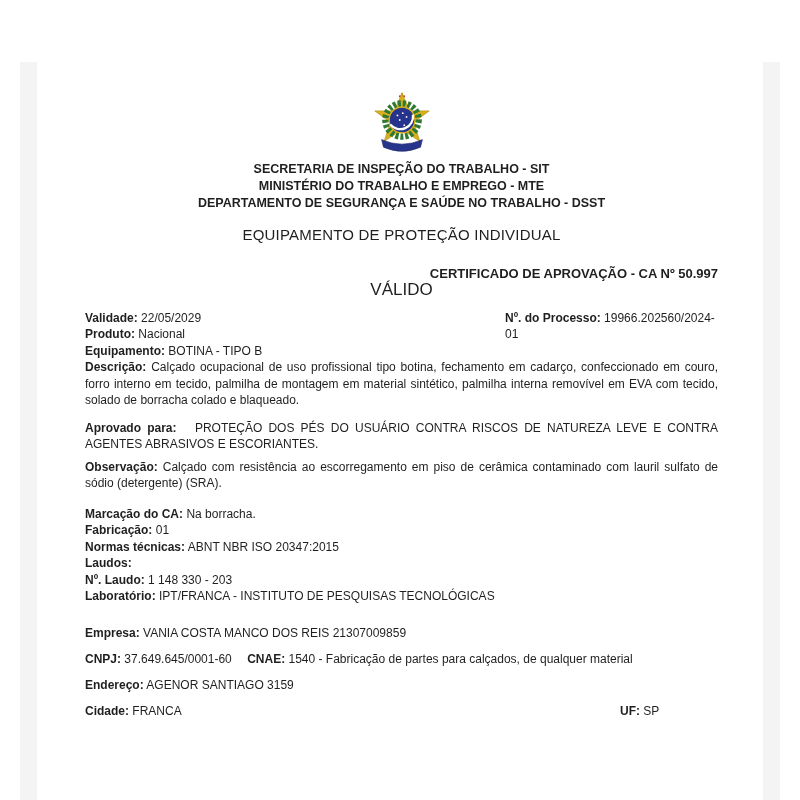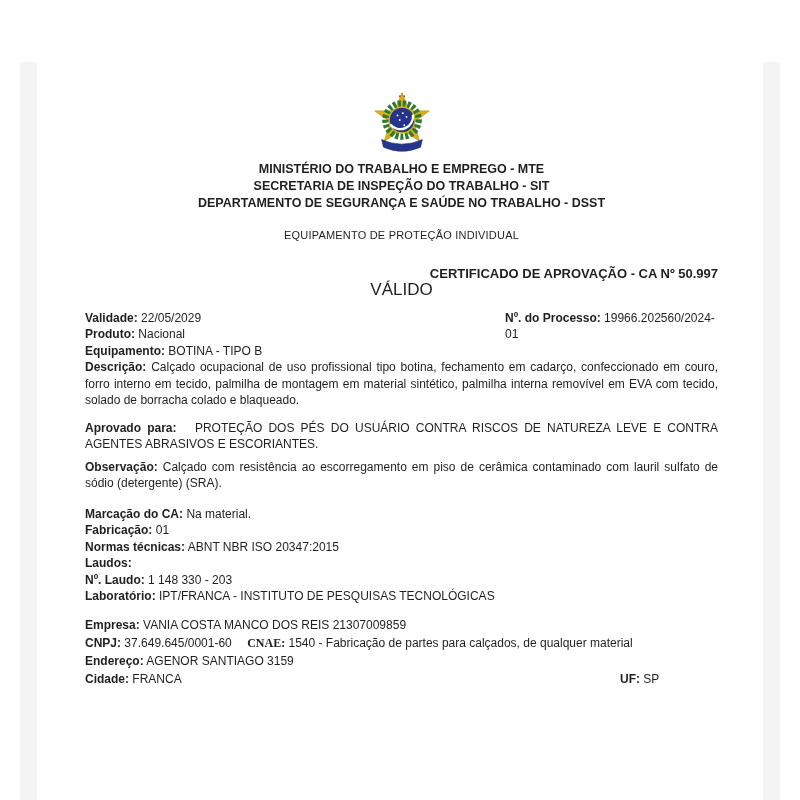--- a/index.html
+++ b/index.html
@@ -33,21 +33,21 @@
   .hdr {
     margin-top: 5px;
     text-align: center;
     font-weight: bold;
     font-size: 12.5px;
     line-height: 17px;
   }
   .subtitle {
     margin-top: 15px;
     text-align: center;
-    font-size: 11px;
+    font-size: 15px;
     letter-spacing: 0.2px;
   }
   .title {
     margin-top: 21px;
     text-align: right;
     font-weight: bold;
     font-size: 13px;
     line-height: 17px;
   }
   .status {
@@ -60,22 +60,22 @@
   .line { position: relative; }
   .lbl { font-weight: bold; }
   .abs-col { position: absolute; top: 0; }
   .col-processo { left: 420px; }
   .col-cores    { left: 362px; }
   .col-right2   { left: 535px; }
   .para { text-align: justify; }
   .gap-sm { height: 6px; }
   .gap-md { height: 11px; }
   .gap-lg { height: 14px; }
-  .company .line { line-height: 18px; }
-  .cnae-lbl { margin-left: 12px; font-family: Liberation Serif, serif; }
+  .company .line { line-height: 18px; margin-top: 8px; }
+  .cnae-lbl { margin-left: 12px; }
 </style>
 </head>
 <body>
 
 <div class="scan-band left"></div>
 <div class="scan-band right"></div>
 
 <div class="doc">
 
   <div class="logo-wrap">
@@ -90,22 +90,22 @@
       <circle cx="39" cy="31" r="1.2" fill="#ffffff"></circle>
       <circle cx="46" cy="28" r="1.2" fill="#ffffff"></circle>
       <circle cx="51" cy="33" r="1.2" fill="#ffffff"></circle>
       <circle cx="42" cy="37" r="1.2" fill="#ffffff"></circle>
       <circle cx="48" cy="44" r="1.2" fill="#ffffff"></circle>
       <path d="M18,63 Q45,75 72,63 L69.5,73 Q45,84 20.5,73 Z" fill="#27348b" stroke="#1d2768" stroke-width="0.8"></path>
     </svg>
   </div>
 
   <div class="hdr">
+    <div class="line">SECRETARIA DE INSPEÇÃO DO TRABALHO - SIT</div>
     <div class="line">MINISTÉRIO DO TRABALHO E EMPREGO - MTE</div>
-    <div class="line">SECRETARIA DE INSPEÇÃO DO TRABALHO - SIT</div>
     <div class="line">DEPARTAMENTO DE SEGURANÇA E SAÚDE NO TRABALHO - DSST</div>
   </div>
 
   <div class="subtitle">EQUIPAMENTO DE PROTEÇÃO INDIVIDUAL</div>
 
   <div class="title">CERTIFICADO DE APROVAÇÃO - CA Nº 50.997</div>
   <div class="status">VÁLIDO</div>
 
   <div class="body">
 
@@ -145,21 +145,21 @@
 
     <div class="line para">
       <span class="lbl">Observação:</span>
       <span>Calçado com resistência ao escorregamento em piso de cerâmica contaminado com lauril sulfato de sódio (detergente) (SRA).</span>
     </div>
 
     <div class="gap-lg"></div>
 
     <div class="line">
       <span class="lbl">Marcação do CA:</span>
-      <span>Na material.</span>
+      <span>Na borracha.</span>
     </div>
 
     <div class="line">
       <span class="lbl">Fabricação:</span>
       <span>01</span>
     </div>
 
 
     <div class="line">
       <span class="lbl">Normas técnicas:</span>

